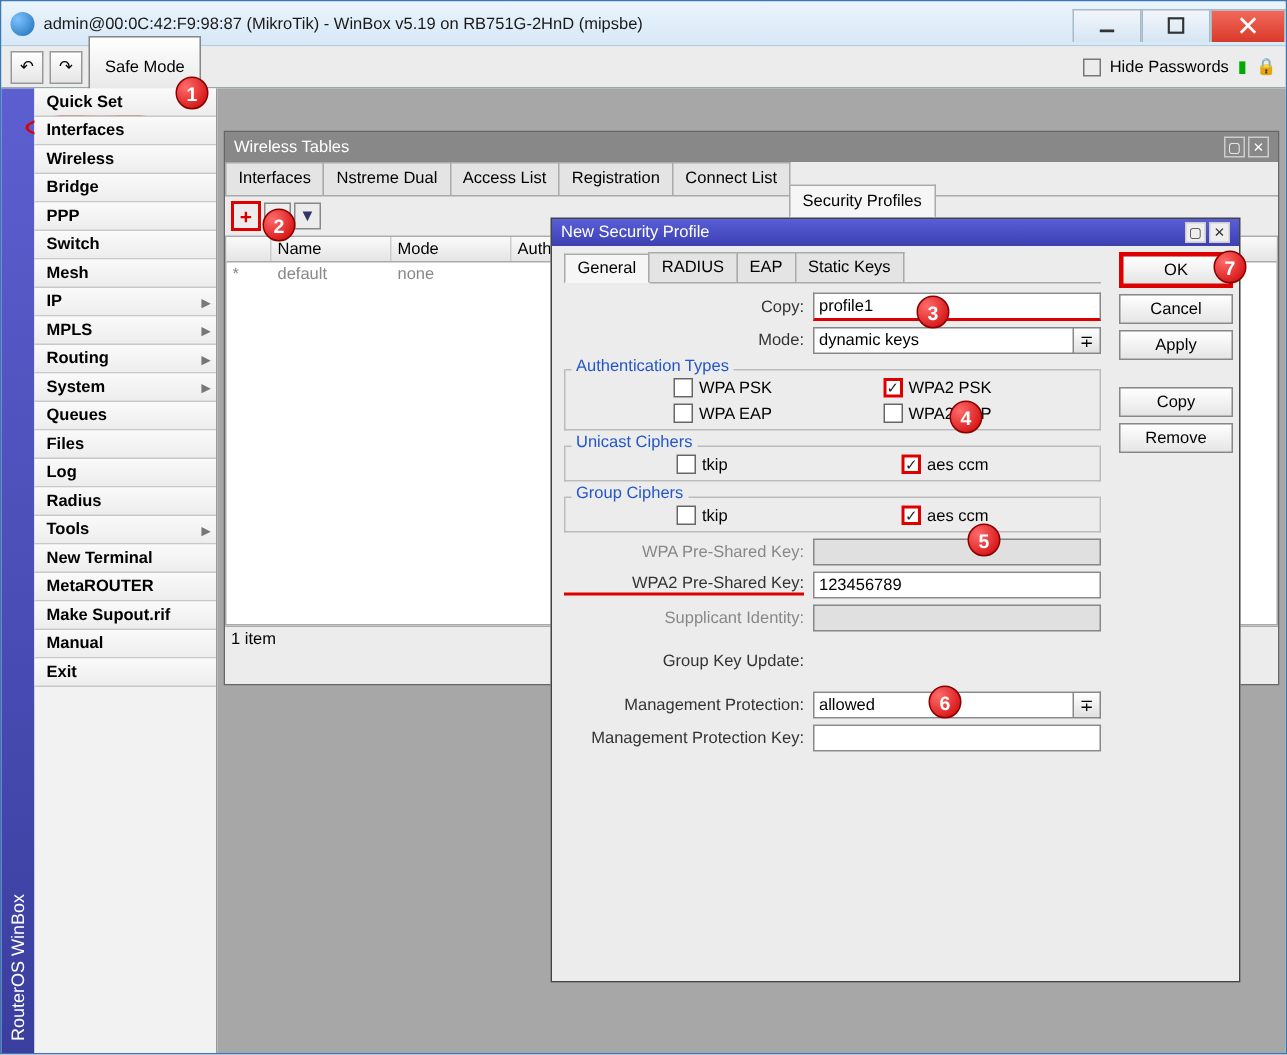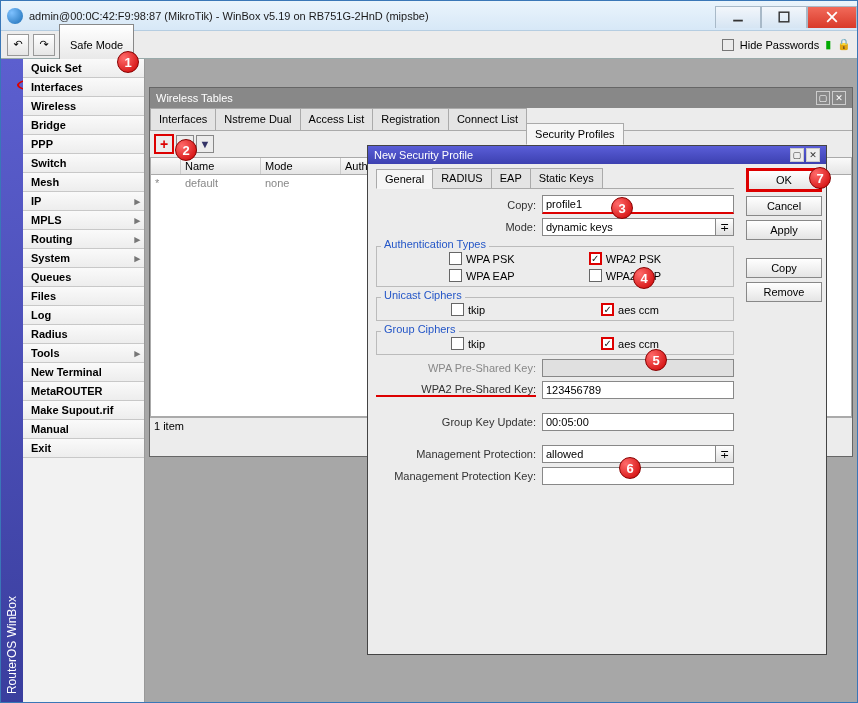--- a/index.html
+++ b/index.html
@@ -279,23 +279,26 @@
             </div>
 
             <div class="field-row">
               <label style="color:#888">WPA Pre-Shared Key:</label>
               <input type="text" class="disabled-input" disabled="" style="">
             </div>
             <div class="field-row">
               <label class="wpa-label" style="border-bottom:2px solid #d00">WPA2 Pre-Shared Key:</label>
               <input type="text" value="123456789" style="">
             </div>
+            <div class="field-row">
+              <label style="color:#888">Supplicant Identity:</label>
+              <input type="text" class="disabled-input" disabled="" style="">
+            </div>
             <div class="field-row" style="margin-top:14px">
               <label>Group Key Update:</label>
-              <input type="text" value="00:05:00" style="">
             </div>
             <div class="field-row" style="margin-top:14px">
               <label>Management Protection:</label>
               <div class="combo">
                 <input type="text" value="allowed" style="">
                 <div class="dd">∓</div>
               </div>
             </div>
             <div class="field-row">
               <label>Management Protection Key:</label>

